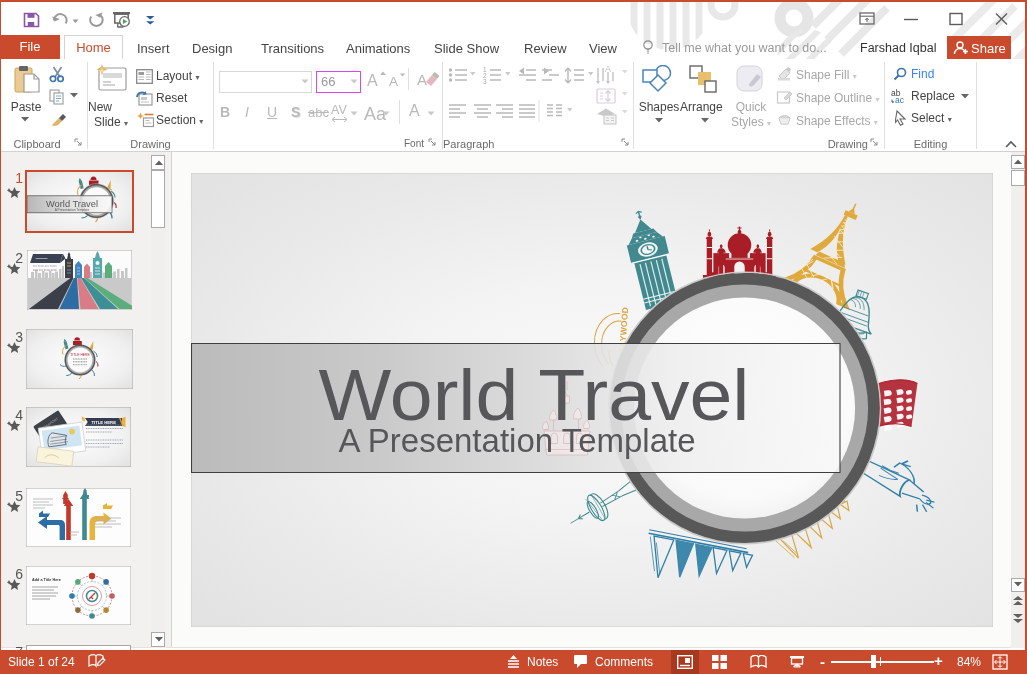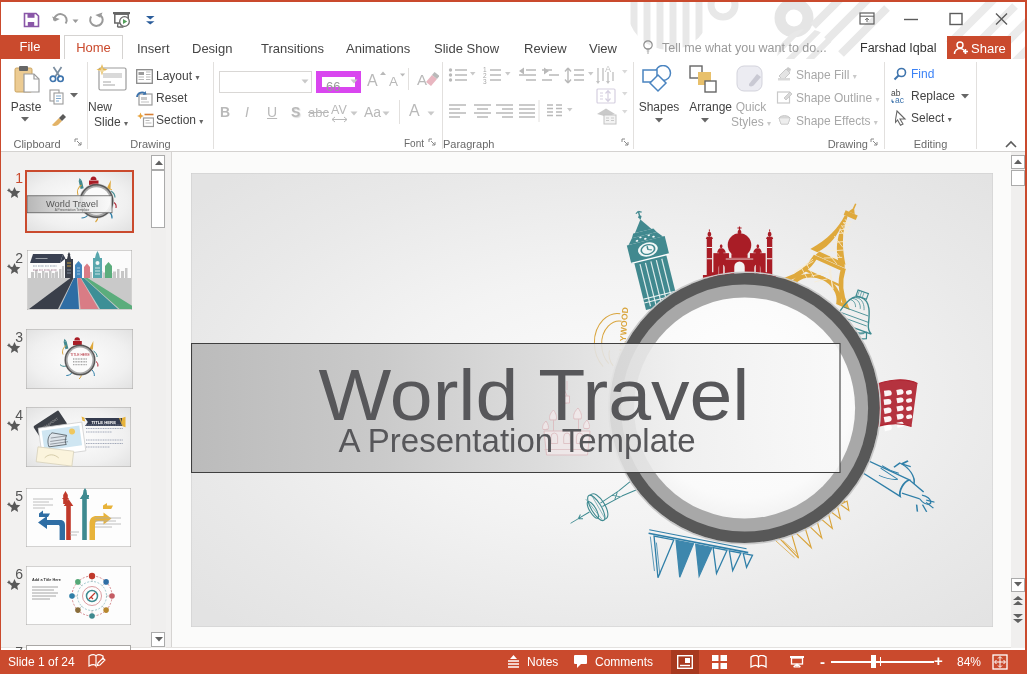--- a/index.html
+++ b/index.html
@@ -201,21 +201,21 @@
   <path d="M7.5,2.5 h9" stroke="#d77f35" stroke-width="1.6"></path>
   <rect x="6.5" y="6" width="10" height="8.5" fill="#fff" stroke="#9b9b9b" stroke-width="1.2"></rect>
   <path d="M8.5,8.5 h4 M8.5,11 h6" stroke="#b9b9b9" stroke-width="1.1"></path>
 </svg>
 <div class="ab" style="left:156px;top:113px;font-size:12px;color:#444">Section <span style="font-size:8px;color:#666">▾</span></div>
 
 <div class="ab" style="left:219px;top:71px;width:93px;height:22px;border:1px solid #d9d7d5;box-sizing:border-box"></div>
 <svg class="ab ic" style="left:301px;top:79px" width="8" height="6" viewBox="0 0 8 6">
     <path d="M0.5,0.5 h7 l-3.5,4 z" fill="#c9c9c9"></path>
   </svg>
-<div class="ab" style="left:316px;top:71px;width:45px;height:22px;border:6px solid #d946ef;box-sizing:border-box;font-size:13px;color:#9a9a9a;padding:2px 0 0 4px">66</div>
+<div class="ab" style="left:316px;top:71px;width:45px;height:22px;border:1px solid #d946ef;box-sizing:border-box;font-size:13px;color:#9a9a9a;padding:2px 0 0 4px">66</div>
 <svg class="ab ic" style="left:350px;top:79px" width="8" height="6" viewBox="0 0 8 6">
     <path d="M0.5,0.5 h7 l-3.5,4 z" fill="#c9c9c9"></path>
   </svg>
 <svg class="ab ic" style="left:367px;top:70px" width="20" height="18" viewBox="0 0 20 18">
   <text x="0" y="16" font-size="16" fill="#b9b9b9" font-family="Liberation Sans">A</text>
   <path d="M13,5 l3,-3.5 3,3.5 z" fill="#b9b9b9"></path>
 </svg>
 <svg class="ab ic" style="left:389px;top:72px" width="18" height="16" viewBox="0 0 18 16">
   <text x="0" y="14" font-size="13.5" fill="#b9b9b9" font-family="Liberation Sans">A</text>
   <path d="M11,1.5 l2.6,3 2.6,-3 z" fill="#b9b9b9"></path>
@@ -231,21 +231,21 @@
 <div class="ab" style="left:267px;top:104px;font-size:14px;color:#b9b9b9;text-decoration:underline">U</div>
 <div class="ab" style="left:291px;top:104px;font-size:14px;color:#b9b9b9;font-weight:bold;text-shadow:1px 1px 1px #ddd">S</div>
 <div class="ab" style="left:308px;top:105px;font-size:13px;color:#b9b9b9;text-decoration:line-through">abc</div>
 <div class="ab" style="left:331px;top:103px;font-size:12.5px;color:#b9b9b9">AV</div>
 <svg class="ab ic" style="left:331px;top:116px" width="17" height="7" viewBox="0 0 17 7">
     <path d="M1,3.5 h15 M1,3.5 l3,-2.5 M1,3.5 l3,2.5 M16,3.5 l-3,-2.5 M16,3.5 l-3,2.5" stroke="#b9b9b9" fill="none"></path>
   </svg>
 <svg class="ab ic" style="left:350px;top:111px" width="8" height="6" viewBox="0 0 8 6">
     <path d="M0.5,0.5 h7 l-3.5,4 z" fill="#c9c9c9"></path>
   </svg>
-<div class="ab" style="left:364px;top:104px;font-size:14px;color:#b9b9b9">Aa</div>
+<div class="ab" style="left:364px;top:104px;font-size:18px;color:#b9b9b9">Aa</div>
 <svg class="ab ic" style="left:382px;top:111px" width="8" height="6" viewBox="0 0 8 6">
     <path d="M0.5,0.5 h7 l-3.5,4 z" fill="#c9c9c9"></path>
   </svg>
 <div class="ab" style="left:399px;top:100px;width:1px;height:24px;background:#e2e0de"></div>
 <div class="ab" style="left:409px;top:102px;font-size:16px;color:#b9b9b9">A</div>
 <svg class="ab ic" style="left:427px;top:111px" width="8" height="6" viewBox="0 0 8 6">
     <path d="M0.5,0.5 h7 l-3.5,4 z" fill="#c9c9c9"></path>
   </svg>
 
 <svg class="ab ic" style="left:448px;top:64px" width="185" height="64" viewBox="0 0 185 64">
@@ -311,21 +311,21 @@
 </svg>
 <div class="ab" style="left:633px;top:100px;width:52px;text-align:center;font-size:12px;color:#444">Shapes</div>
 <svg class="ab ic" style="left:655px;top:118px" width="9" height="6" viewBox="0 0 9 6">
     <path d="M0,0 h8 l-4,4.6 z" fill="#666"></path>
   </svg>
 <svg class="ab ic" style="left:688px;top:64px" width="32" height="32" viewBox="0 0 32 32">
   <rect x="2" y="2" width="12" height="12" fill="#fff" stroke="#666" stroke-width="1.4"></rect>
   <rect x="10" y="8" width="13" height="13" fill="#e8c06b"></rect>
   <rect x="17" y="17" width="11" height="11" fill="#fff" stroke="#666" stroke-width="1.4"></rect>
 </svg>
-<div class="ab" style="left:680px;top:100px;width:52px;text-align:right;font-size:12px;color:#444">Arrange</div>
+<div class="ab" style="left:680px;top:100px;width:52px;text-align:left;font-size:12px;color:#444">Arrange</div>
 <svg class="ab ic" style="left:701px;top:118px" width="9" height="6" viewBox="0 0 9 6">
     <path d="M0,0 h8 l-4,4.6 z" fill="#666"></path>
   </svg>
 <svg class="ab ic" style="left:735px;top:64px" width="32" height="32" viewBox="0 0 32 32">
   <rect x="2" y="2" width="25" height="25" rx="7" fill="#ececf2" stroke="#d3d3dc" stroke-width="1"></rect>
   <path d="M14,20 L22,10 l4,3 -7,8 c-2,2 -4,1.5 -5,0.5 z" fill="#c9c9d3"></path>
 </svg>
 <div class="ab" style="left:727px;top:100px;width:48px;text-align:center;font-size:12px;color:#a8a8a8">Quick</div>
 <div class="ab" style="left:727px;top:115px;width:48px;text-align:center;font-size:12px;color:#a8a8a8">Styles <span style="font-size:8px;color:#c9c9c9">▾</span></div>
 <svg class="ab ic" style="left:776px;top:66px" width="17" height="16" viewBox="0 0 17 16">

